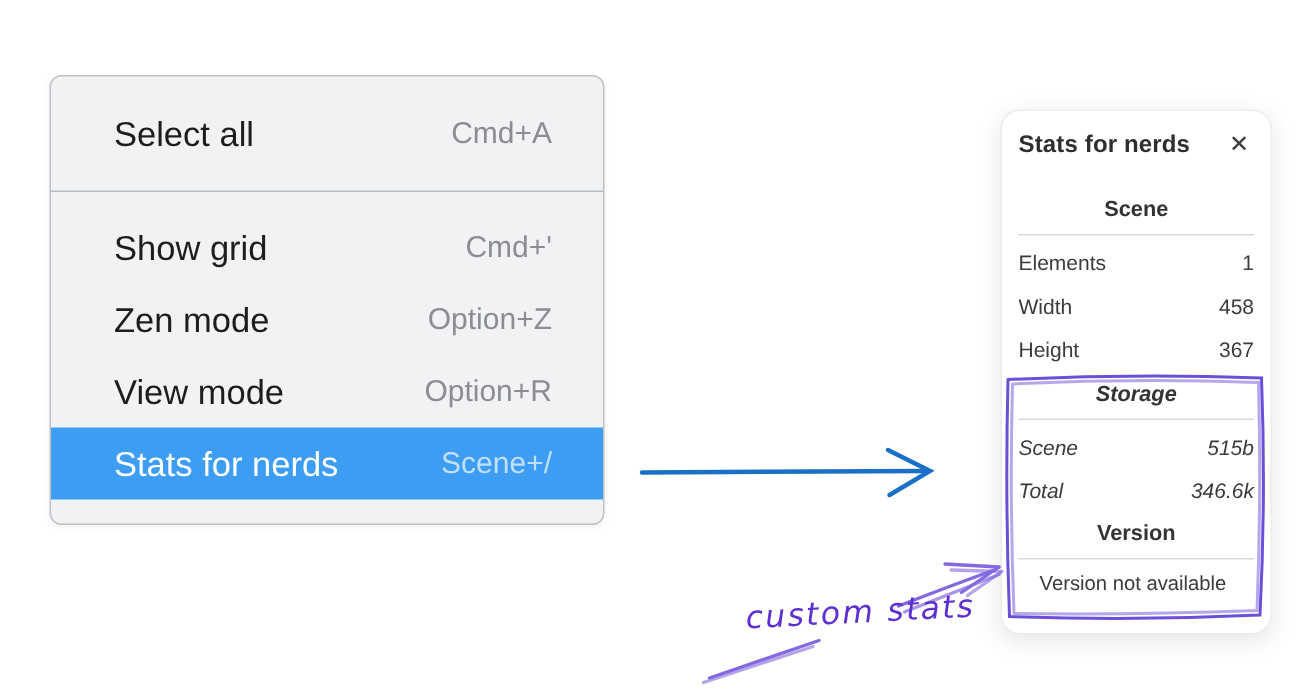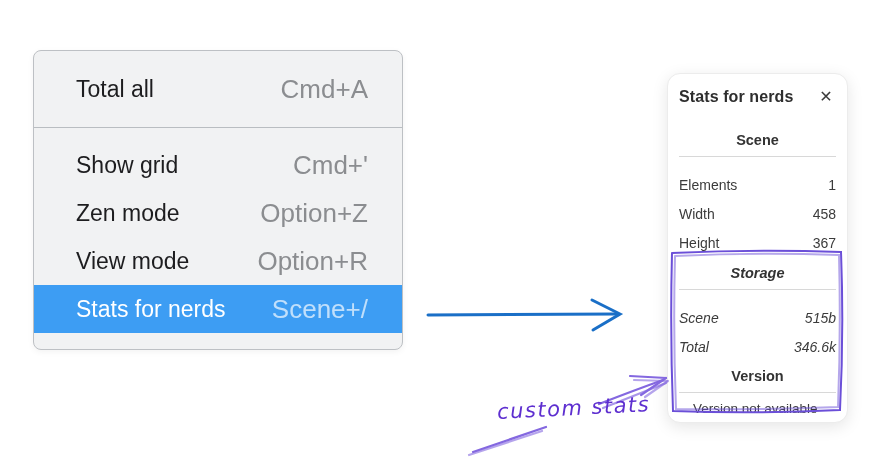--- a/index.html
+++ b/index.html
@@ -9,57 +9,57 @@
   
   .menu{position:absolute;left:33px;top:50px;width:370px;height:300px;box-sizing:border-box;
         background:var(--menu-bg,#f1f2f3);border:1px solid var(--menu-border,#bdc0c4);
         border-radius:8px;overflow:hidden;box-shadow:0 2px 6px rgba(0,0,0,.05);}
   .mi{display:flex;align-items:center;justify-content:space-between;
       padding:0 34px 0 42px;font-size:23px;color:var(--menu-text,#1d1d1f);cursor:default;}
   .mi-first{height:76px;}
   .menu-divider{height:1px;background:var(--menu-divider,#b9bdc1);}
   .menu-sec2{padding:13px 0 16px;}
   .menu-sec2 .mi{height:48px;gap:29px;}
-  .mi-s{color:var(--menu-shortcut,#8b8d90);font-size:26px;}
+  .mi-s{color:var(--menu-shortcut,#8b8d90);font-size:20px;}
   .mi.hl{background:var(--highlight-bg,#3d9df3);color:#ffffff;}
   .mi.hl .mi-s{color:rgba(255,255,255,.68);}
 
   
   .panel{position:absolute;left:667px;top:73px;width:181px;height:350px;box-sizing:border-box;
          background:#fff;border:1px solid #ececec;border-radius:13px;
          box-shadow:0 4px 16px rgba(0,0,0,.10);padding:12px 11px;
          color:var(--panel-text,#3b3b3b);}
   .ph{display:flex;align-items:center;justify-content:space-between;height:22px;}
   .ph h2{font-size:16px;margin:0;font-weight:bold;color:#2e2e2e;letter-spacing:.1px;}
   .close-btn{background:none;border:0;padding:0;width:20px;height:20px;line-height:20px;
              font-size:16px;color:#3c3c3c;cursor:pointer;text-align:center;}
   .sec h3{font-size:14.5px;text-align:center;margin:0;font-weight:bold;color:#333;}
   .p-div{height:1px;background:var(--divider,#d8d8d8);margin-top:8px;}
-  .rows{margin-top:13px;}
+  .rows{margin-top:3px;}
   .pr{display:flex;justify-content:space-between;align-items:center;height:29px;font-size:14px;}
   .pr-v{text-align:right;}
   .p-note{font-size:13.5px;padding-top:7px;line-height:17px;margin-left:14px;}
   .sec-scene{margin-top:24px;}
   .sec-storage{margin-top:8px;font-style:italic;}
   .sec-version{margin-top:7px;}
 
   
   .overlay{position:absolute;left:0;top:0;pointer-events:none;}
   .handnote{position:absolute;left:497px;top:396px;font-size:21px;font-style:italic;
             letter-spacing:1.5px;color:var(--annotation-text,#5e2fd0);
             transform:rotate(-3deg);font-family:"DejaVu Sans",sans-serif;}
 </style>
 </head>
 <body>
 
 <div class="stage">
 
   <div class="menu">
     <div class="mi mi-first">
-      <span class="mi-l">Total all</span>
+      <span class="mi-l">Select all</span>
       <span class="mi-s">Cmd+A</span>
     </div>
     <div class="menu-divider"></div>
     <div class="menu-sec2">
       <div class="mi">
         <span class="mi-l">Show grid</span>
         <span class="mi-s">Cmd+'</span>
       </div>
       <div class="mi">
         <span class="mi-l">Zen mode</span>

